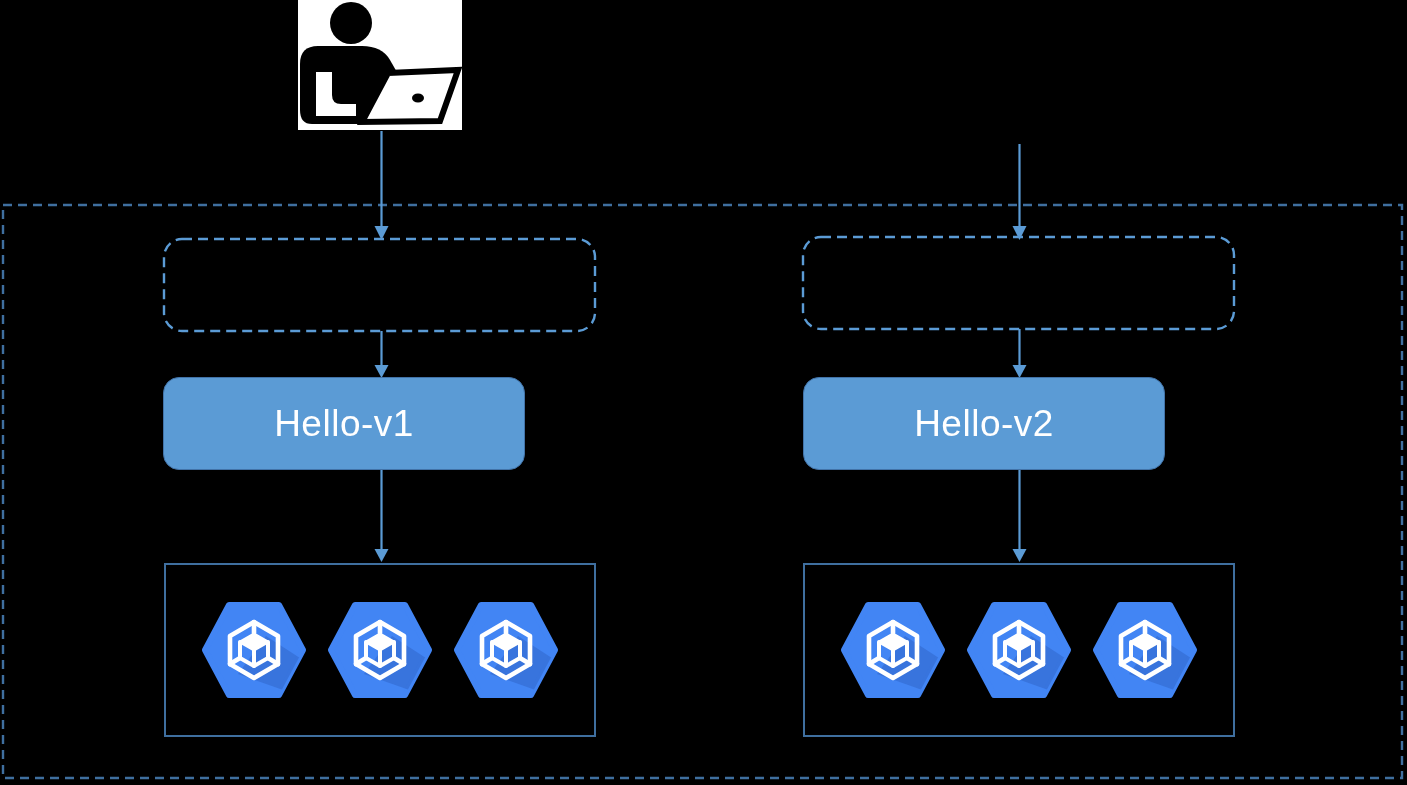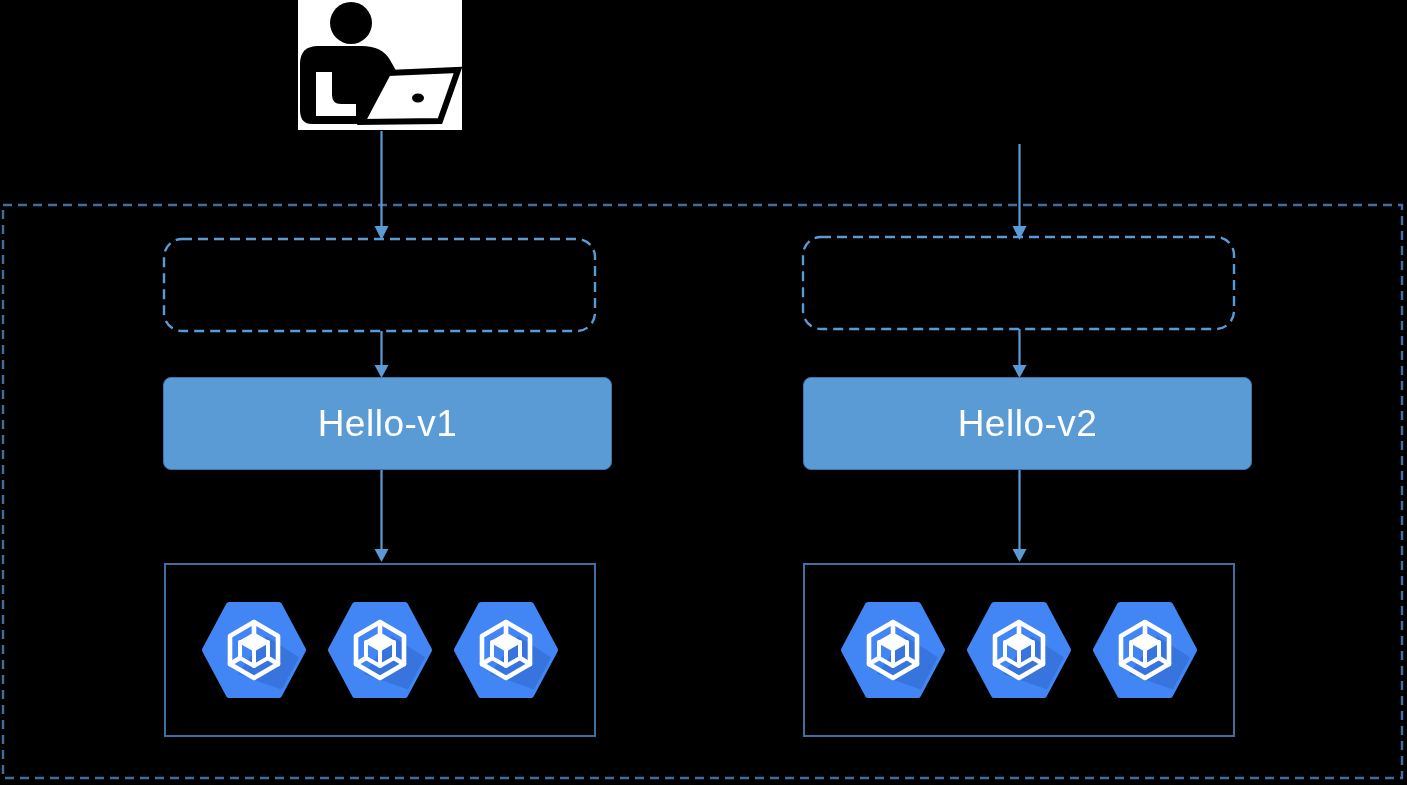--- a/index.html
+++ b/index.html
@@ -6,24 +6,24 @@
   .canvas{
     position:relative;
     width:1407px;height:785px;
     background:var(--c-background,#000);
     overflow:hidden;
     font-family:"Liberation Sans",sans-serif;
   }
   .overlay{position:absolute;left:0;top:0;pointer-events:none;}
   .actor{position:absolute;left:298px;top:0;width:164px;height:130px;}
   .service{
-    position:absolute;width:449px;height:93px;
+    position:absolute;width:362px;height:93px;
     background:var(--c-service_fill,#5b9bd5);
     border:1.5px solid var(--c-service_border,#4273a8);
-    border-radius:8px;
+    border-radius:16px;
     display:flex;align-items:center;justify-content:center;
     box-sizing:border-box;
   }
   .service-label{
     color:var(--c-service_text,#fff);
     font-size:37px;font-weight:300;letter-spacing:.5px;
   }
   .pods{
     position:absolute;width:432px;height:174px;
     border:2px solid var(--c-boundary,#3f6f9f);

